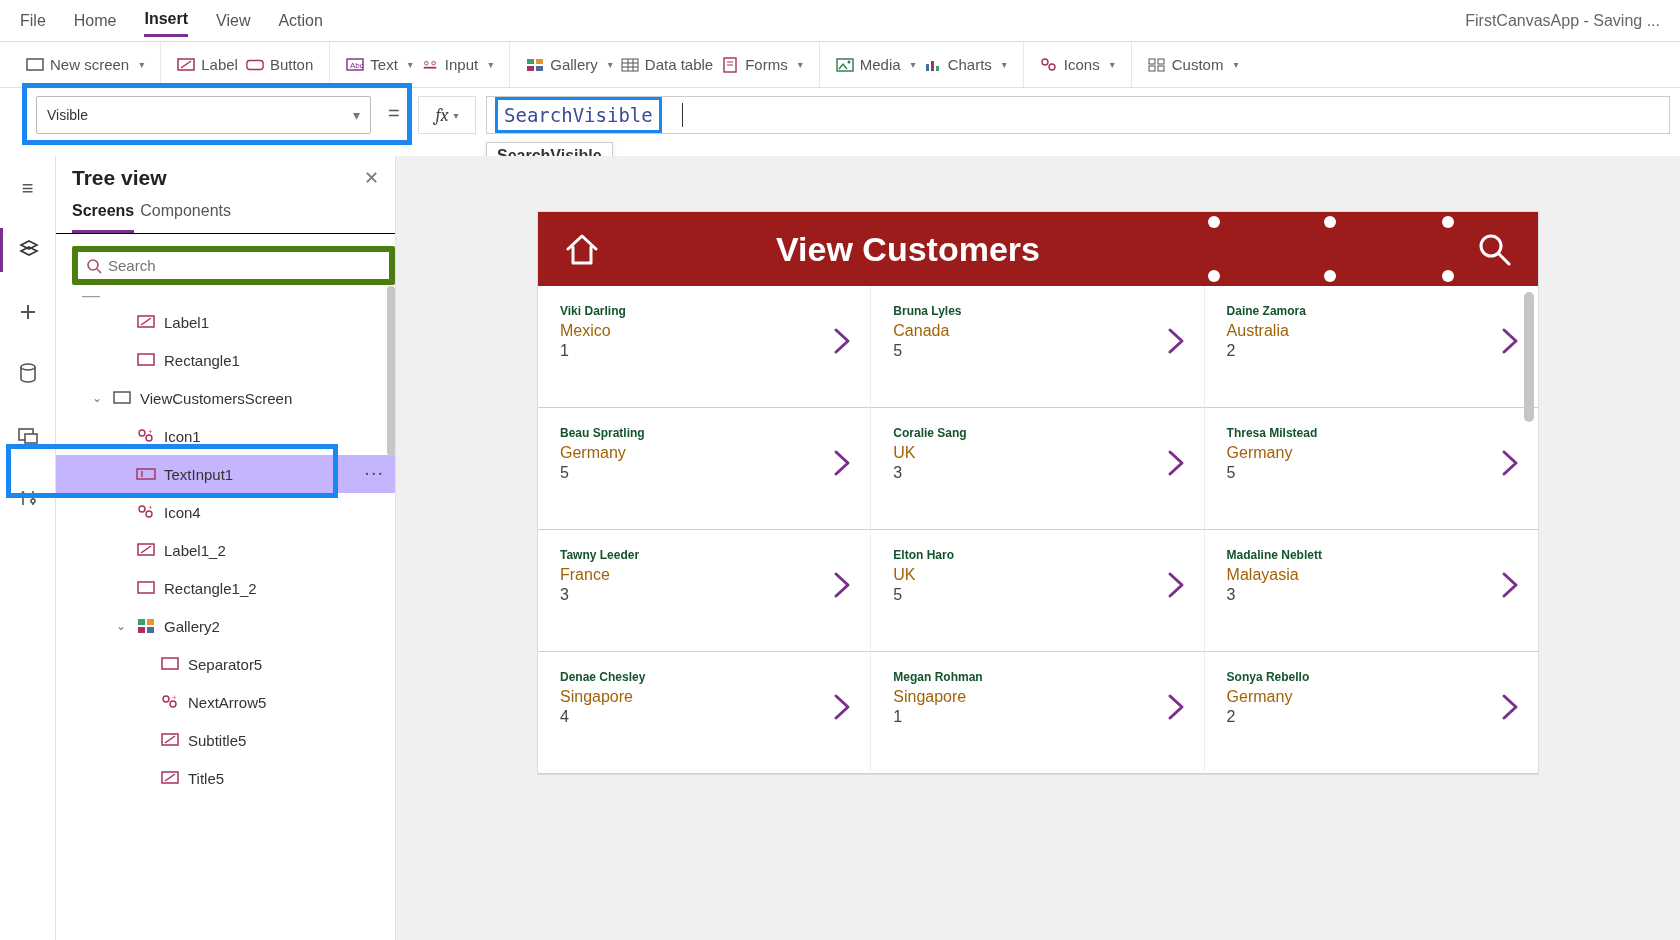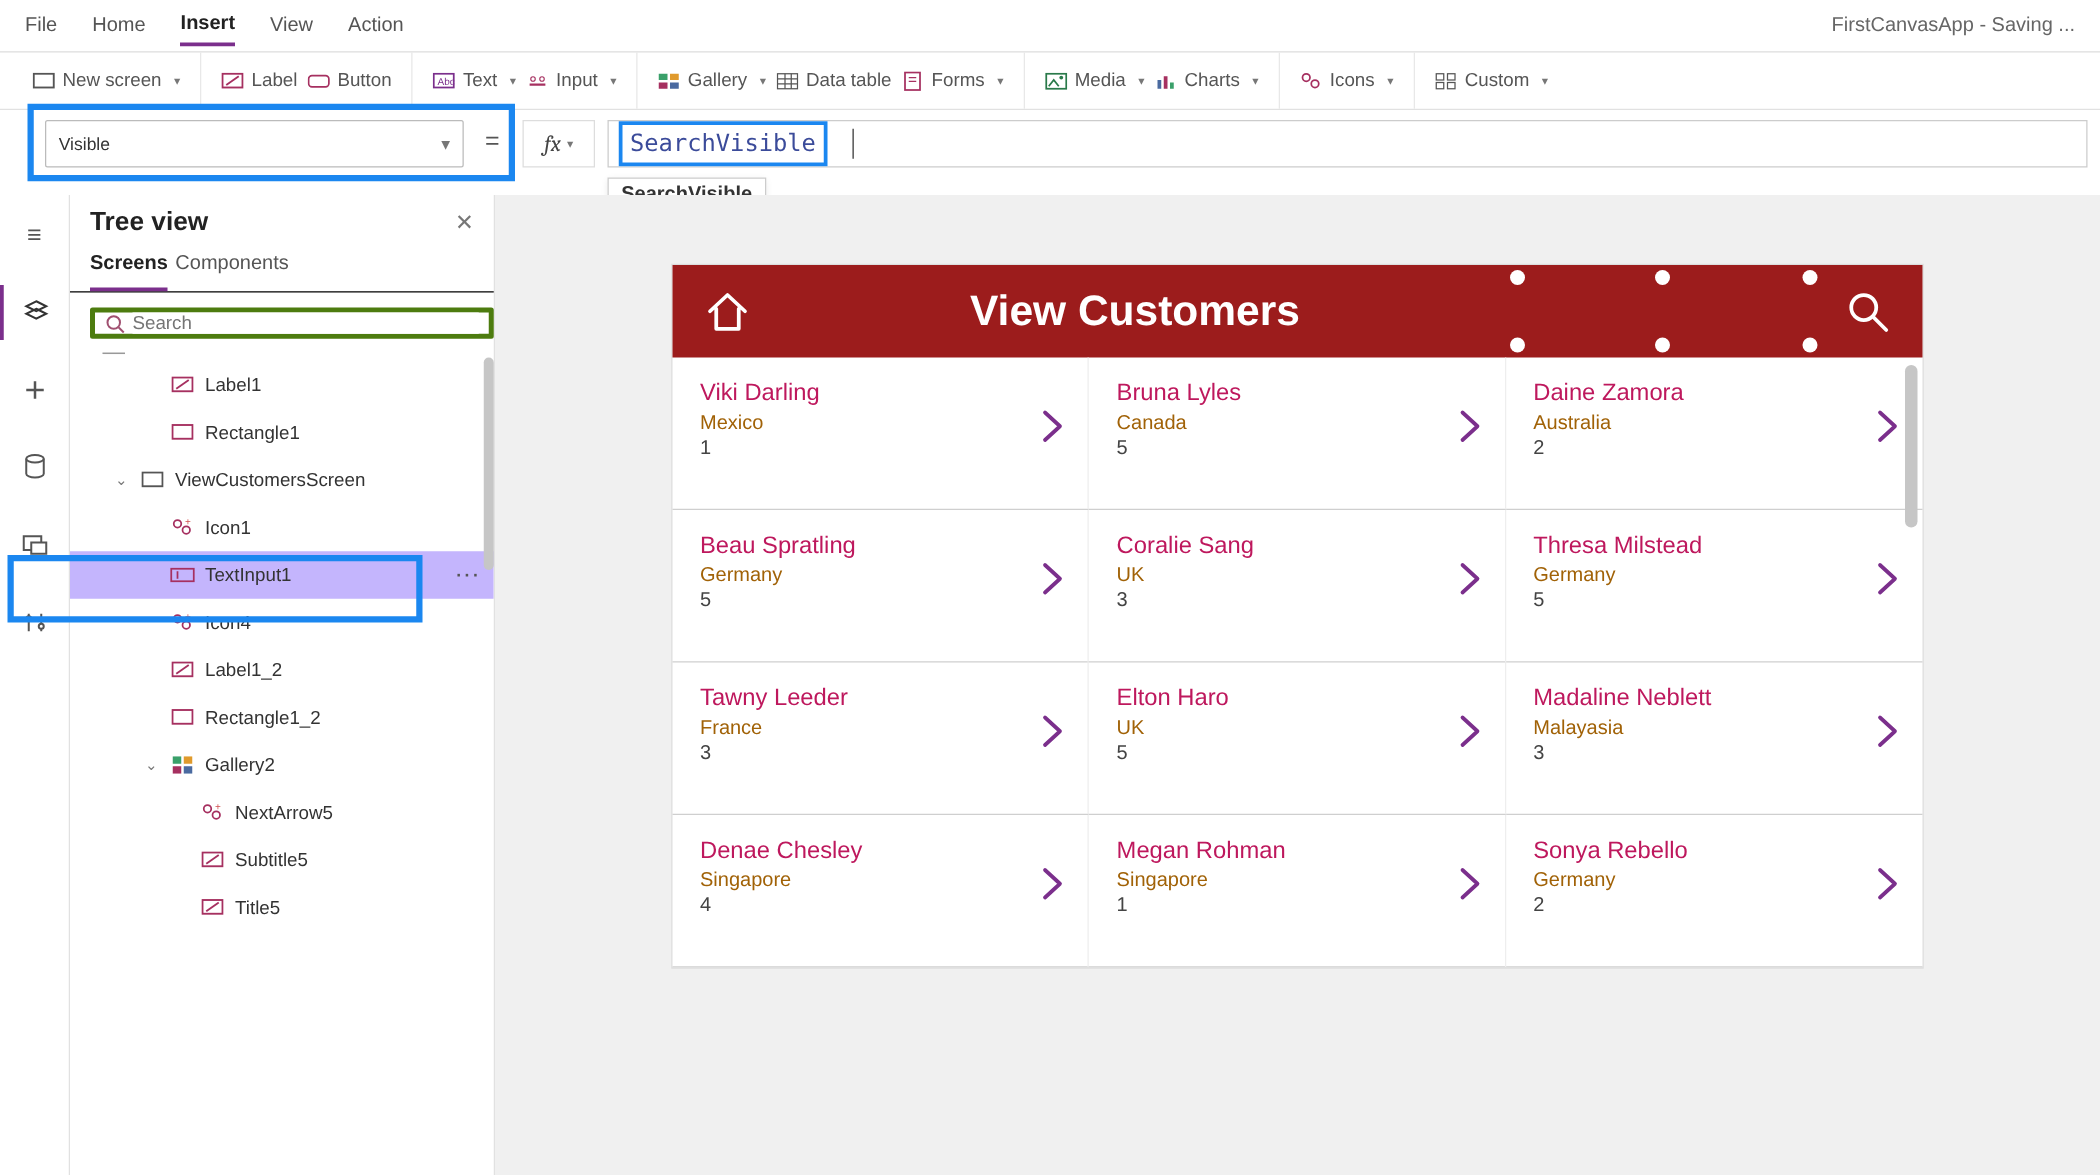--- a/index.html
+++ b/index.html
@@ -40,21 +40,21 @@
   .rail .rail-btn.active { border-left:3px solid #7b2f8c; }
   .rail .hamburger { font-size:20px; }
   
   .tree-panel { width:340px; border-right:1px solid #e1e1e1; display:flex; flex-direction:column; position:relative;}
   .tree-header { display:flex; align-items:center; padding:10px 16px 4px 16px;}
   .tree-header h2 { font-size:21px; font-weight:600; color:#222;}
   .tree-header .close { margin-left:auto; font-size:18px; color:#777; cursor:pointer;}
   .tabs { display:flex; gap:6px; padding:0 16px; border-bottom:1px solid #000000;}
   .tabs .tab { padding:8px 0 10px 0; font-size:16px; color:#555; cursor:pointer;}
   .tabs .tab.active { color:#222; font-weight:600; border-bottom:3px solid #7b2f8c;}
-  .search-box { margin:12px 0 6px 16px; height:25px; border:4px solid #4d7c0f; border-radius:2px; display:flex; align-items:center; padding:0 8px; gap:6px;}
+  .search-box { margin:12px 0 6px 16px; height:39px; border:6px solid #4d7c0f; border-radius:2px; display:flex; align-items:center; padding:0 8px; gap:6px;}
   .search-box input { border:none; outline:none; font-size:15px; flex:1; color:#555;}
   .tree { padding:4px 0 10px 0; overflow:auto; position:relative;}
   .tree-row { display:flex; align-items:center; height:38px; padding:0 10px 0 20px; gap:8px; cursor:pointer; position:relative;} 
   .tree-row .expander { width:14px; color:#777; font-size:12px; display:inline-block; text-align:center;}
   .tree-row .ticon { width:20px; height:20px; display:inline-flex; align-items:center; justify-content:center;}
   .tree-row .label { font-size:15px; color:#333;}
   .tree-row.selected { background:#c4b5fd;}
   .tree-row .more { margin-left:auto; color:#555; letter-spacing:2px; font-weight:bold;}
   .tree-highlight { position:absolute; left:56px; top:424px; width:330px; height:56px; border:5px solid #1b87f0; pointer-events:none; z-index:5;}
   .tree-scroll-thumb { position:absolute; right:0; top:130px; width:8px; height:170px; background:#c6c6c6; border-radius:4px;}
@@ -62,21 +62,21 @@
   .canvas { flex:1; background:#f0f0f0; position:relative; padding:56px; overflow:hidden;}
   .app-frame { width:1000px; margin:0 auto; background:#fff; box-shadow:0 0 0 1px #ddd;}
   .app-header { background:#9c1c1c; height:74px; display:flex; align-items:center; padding:0 24px; color:#fff; position:relative;}
   .app-header .title { flex:1; text-align:center; font-size:34px; font-weight:700;}
   .searchicon-sel { position:relative; width:300px; height:54px; display:flex; align-items:center; justify-content:flex-end; }
   .sel-handles { position:absolute; inset:0;}
   .handle { width:12px; height:12px; border-radius:50%; background:#fff; position:absolute;}
   .gallery { display:flex; flex-wrap:wrap; }
   .card { width:33.33%; border-bottom:1px solid #cfcfcf; border-right:1px solid #eee; padding:18px 20px 20px 22px; position:relative; height:122px;}
   .card:nth-child(3n){border-right:none;}
-  .card .name { font-size:19px; font-weight:400; color:#be185d; margin-bottom:4px;}
+  .card .name { font-size:12px; font-weight:700; color:#14532d; margin-bottom:4px;}
   .card .country { font-size:16px; color:#a16207; margin-bottom:2px;}
   .card .num { font-size:16px; color:#444;}
   .card .arrow { position:absolute; right:16px; top:40px; color:#7b2f8c;}
   .gallery-scroll { position:absolute; right:4px; top:0; width:10px; height:130px; background:#c6c6c6; border-radius:5px;}
   .gallery-wrap{position:relative;}
 </style>
 </head>
 <body>
 
 <div class="menubar">
@@ -386,20 +386,29 @@
               <rect x="9" y="0" width="7" height="6" fill="#e09a2c"></rect>
               <rect x="0" y="8" width="7" height="6" fill="#a63060"></rect>
               <rect x="9" y="8" width="7" height="6" fill="#4a6aa0"></rect>
             </svg>
           </span>
           <span class="label">Gallery2</span>
         </div>
         <div class="tree-row" style="padding-left: 82px;">
           <span class="expander"></span>
           <span class="ticon">
+            <svg width="18" height="14" viewBox="0 0 18 14">
+              <rect x="1" y="1" width="16" height="11" fill="none" stroke="#a63060" stroke-width="1.5"></rect>
+            </svg>
+          </span>
+          <span class="label">Separator5</span>
+        </div>
+        <div class="tree-row" style="padding-left: 82px;">
+          <span class="expander"></span>
+          <span class="ticon">
             <svg width="18" height="16" viewBox="0 0 18 16">
               <circle cx="5" cy="5" r="3" fill="none" stroke="#a63060" stroke-width="1.4"></circle>
               <circle cx="12" cy="10" r="3" fill="none" stroke="#a63060" stroke-width="1.4"></circle>
               <text x="11" y="6" font-size="8" fill="#d05050">+</text>
             </svg>
           </span>
           <span class="label">NextArrow5</span>
         </div>
         <div class="tree-row" style="padding-left: 82px;">
           <span class="expander"></span>

